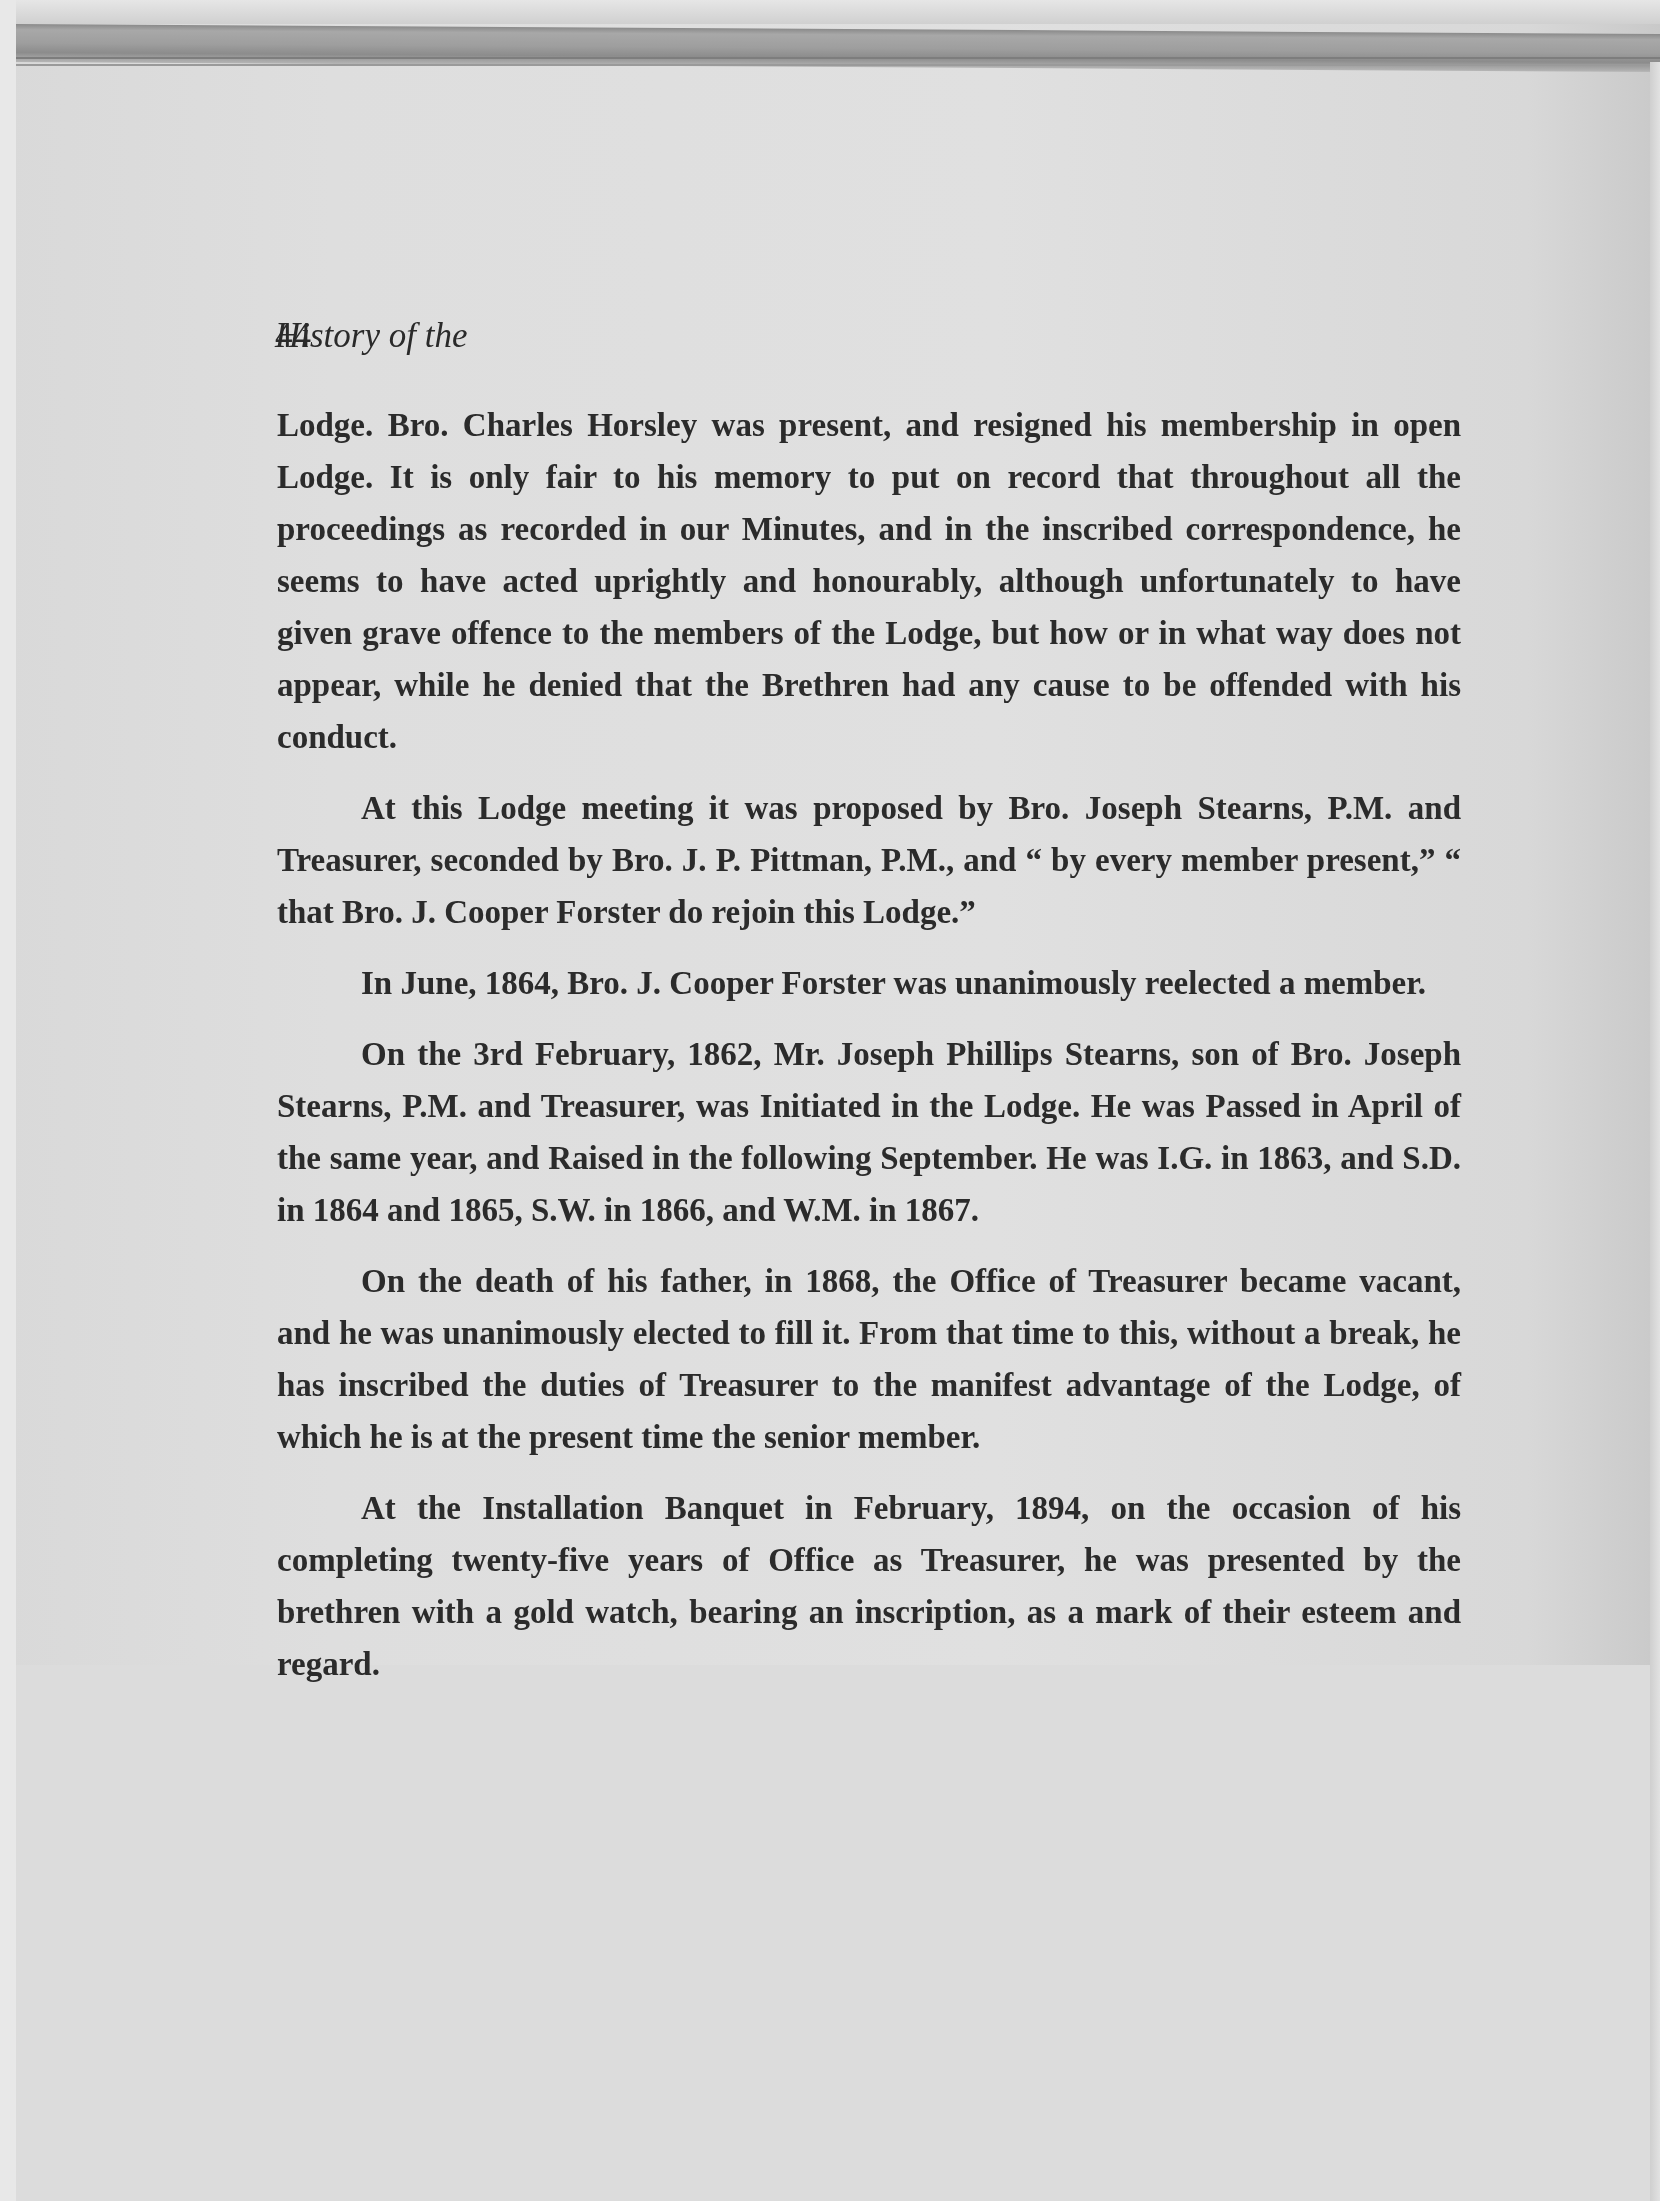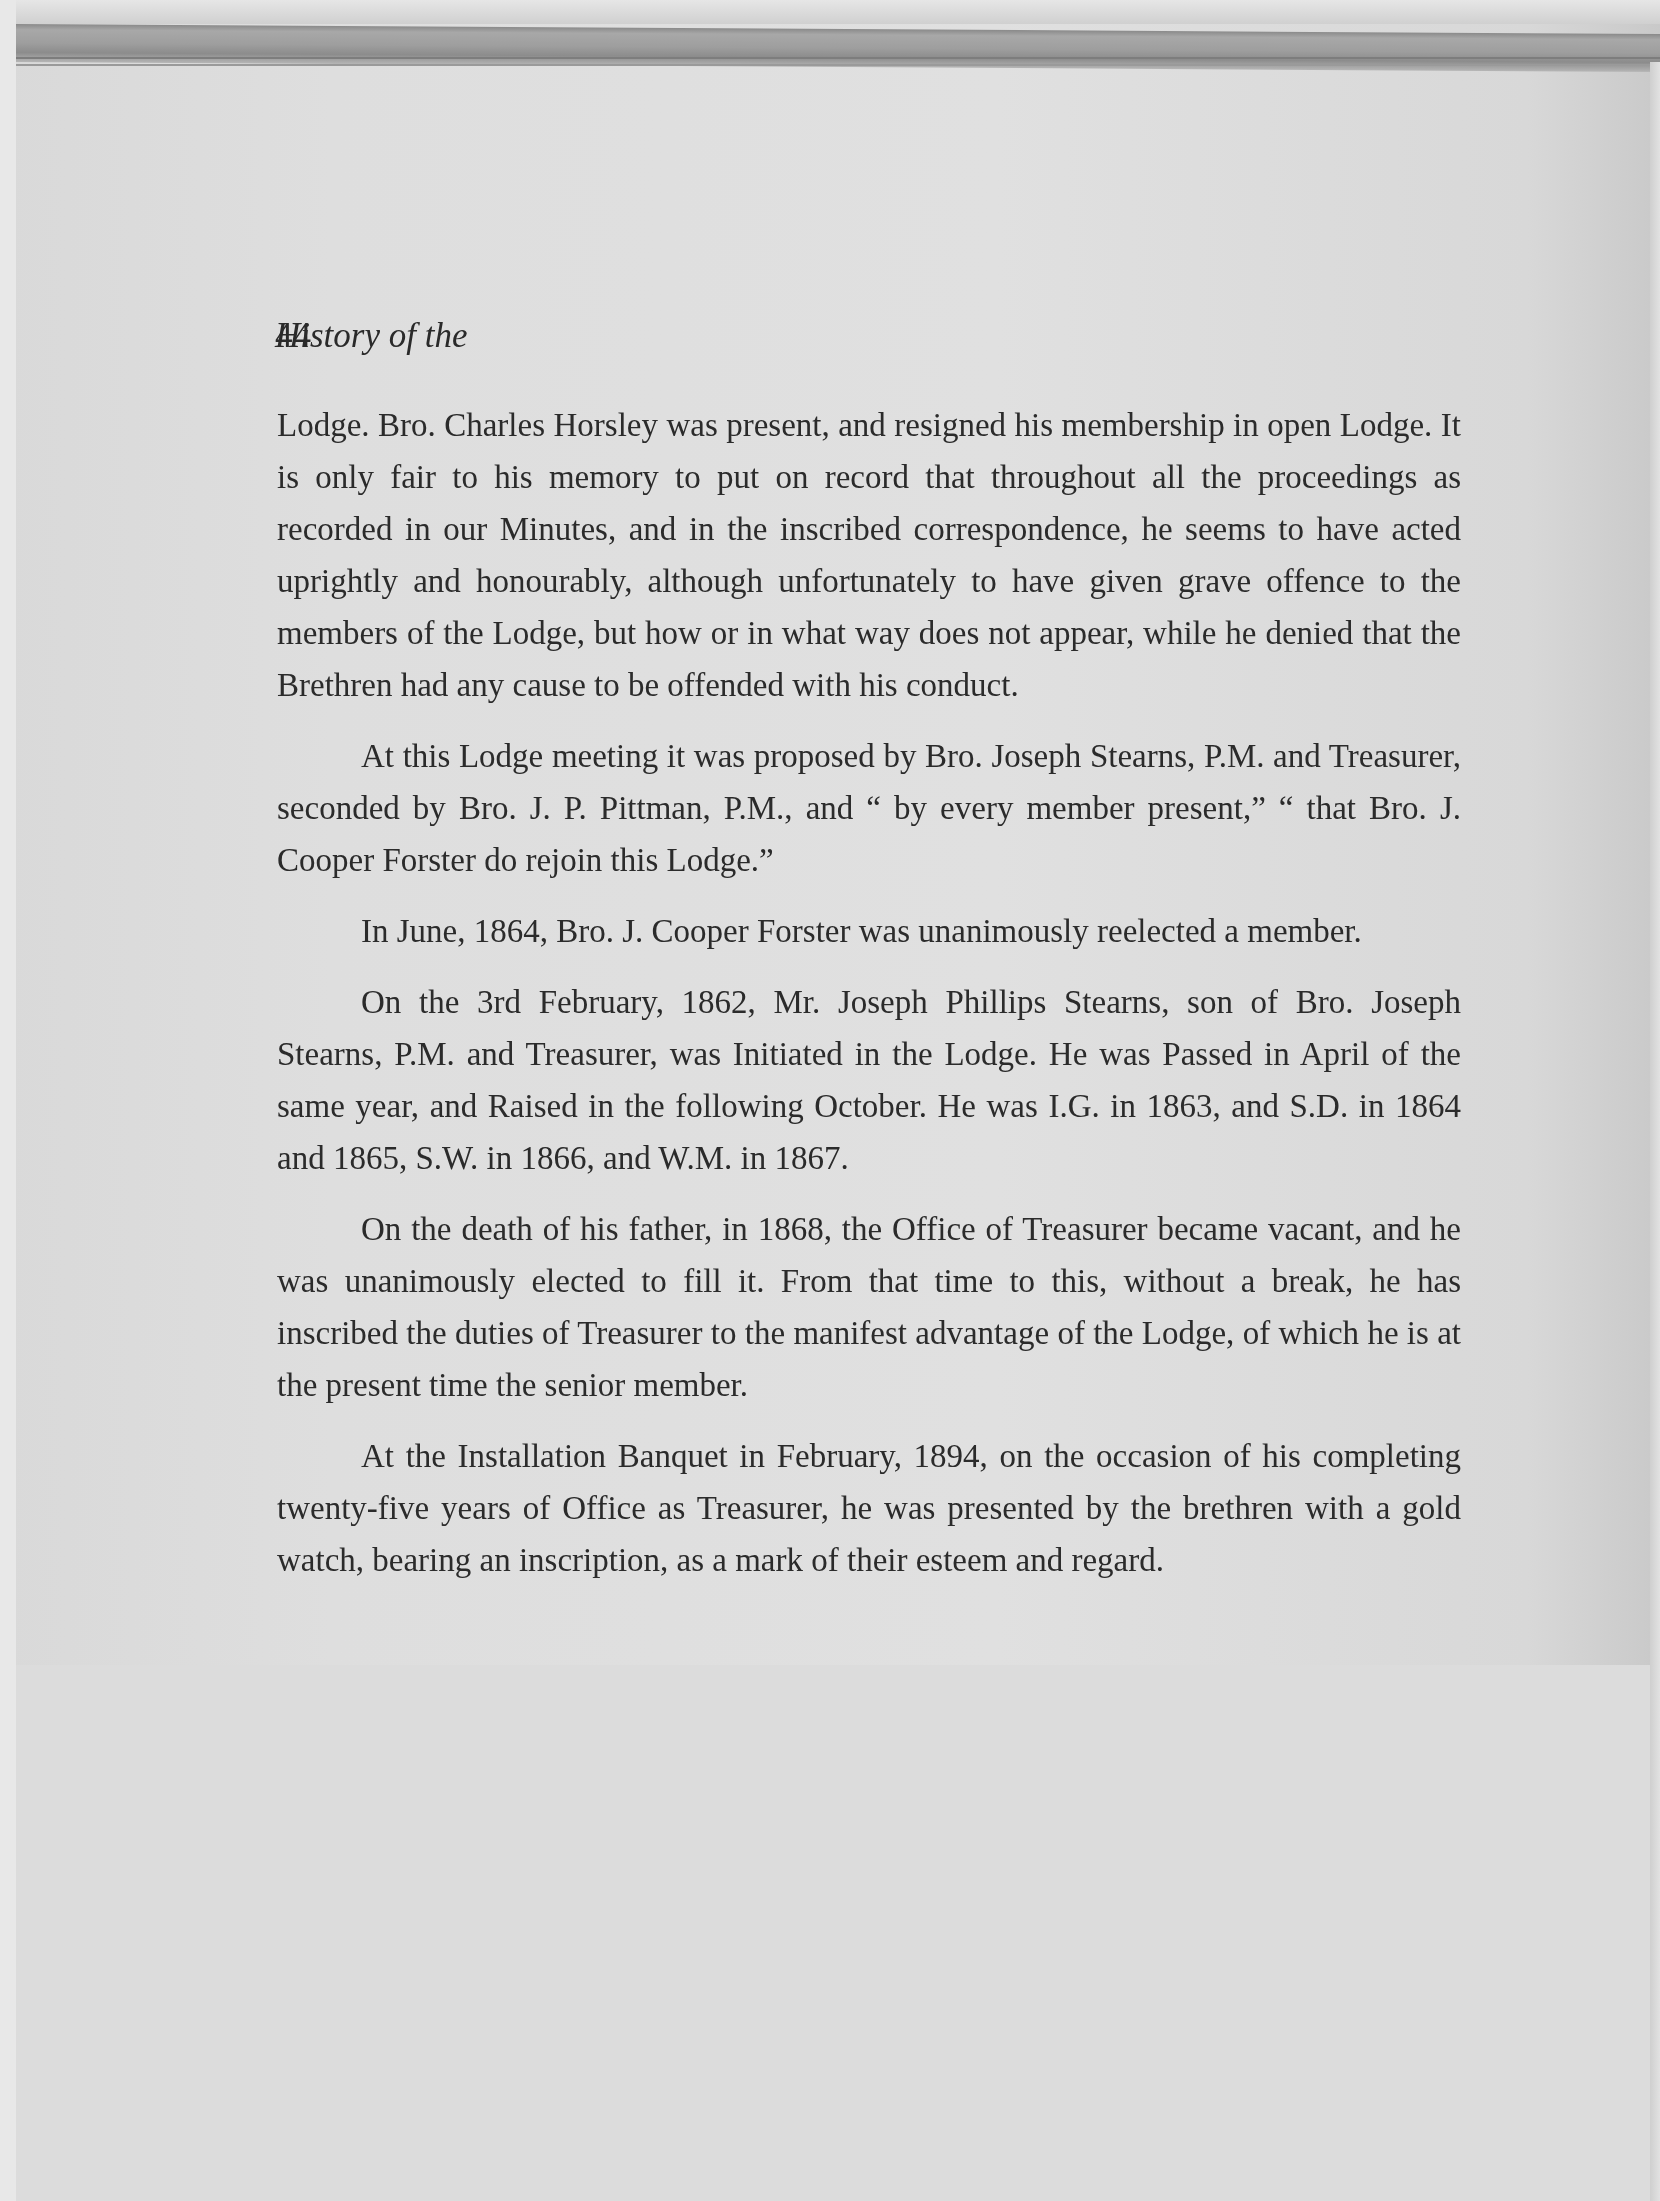--- a/index.html
+++ b/index.html
@@ -43,21 +43,21 @@
   }
   .running-head {
     position: absolute; left: 0; width: 100%; top: 0; text-align: left;
     font-style: italic; font-size: 35px; color: #2a2a2a;
   }
   .body-text {
     position: absolute; left: 277px; top: 399px; width: 1192px;
     font-size: 33px; line-height: 52px; color: #2b2b2b;
     text-align: justify;
   }
-  .body-text p { margin: 0 8px 19px 0; text-indent: 84px; }
+  .body-text p { margin: 0 8px 19px 0; text-indent: 84px; font-weight: bold; }
   .body-text p.first { text-indent: 0; }
 </style>
 </head>
 <body>
 
 <div class="page">
   <div class="left-edge"></div>
   <div class="top-edge"></div>
   <div class="binding"></div>
   <div class="binding-line" style="top:57px;"></div>
@@ -66,18 +66,18 @@
 
   <div class="header">
     <span class="page-number">44</span>
     <span class="running-head">History of the</span>
   </div>
 
   <div class="body-text">
     <p class="first">Lodge. Bro. Charles Horsley was present, and resigned his member­ship in open Lodge. It is only fair to his memory to put on record that throughout all the proceedings as recorded in our Minutes, and in the inscribed correspondence, he seems to have acted uprightly and honourably, although unfortunately to have given grave offence to the members of the Lodge, but how or in what way does not appear, while he denied that the Brethren had any cause to be offended with his conduct.</p>
     <p>At this Lodge meeting it was proposed by Bro. Joseph Stearns, P.M. and Treasurer, seconded by Bro. J. P. Pittman, P.M., and “ by every member present,” “ that Bro. J. Cooper Forster do rejoin this Lodge.”</p>
     <p>In June, 1864, Bro. J. Cooper Forster was unanimously re­elected a member.</p>
-    <p>On the 3rd February, 1862, Mr. Joseph Phillips Stearns, son of Bro. Joseph Stearns, P.M. and Treasurer, was Initiated in the Lodge. He was Passed in April of the same year, and Raised in the following October. He was I.G. in 1863, and S.D. in 1864 and 1865, S.W. in 1866, and W.M. in 1867.</p>
+    <p>On the 3rd February, 1862, Mr. Joseph Phillips Stearns, son of Bro. Joseph Stearns, P.M. and Treasurer, was Initiated in the Lodge. He was Passed in April of the same year, and Raised in the following September. He was I.G. in 1863, and S.D. in 1864 and 1865, S.W. in 1866, and W.M. in 1867.</p>
     <p>On the death of his father, in 1868, the Office of Treasurer be­came vacant, and he was unanimously elected to fill it. From that time to this, without a break, he has inscribed the duties of Trea­surer to the manifest advantage of the Lodge, of which he is at the present time the senior member.</p>
     <p>At the Installation Banquet in February, 1894, on the occasion of his completing twenty-five years of Office as Treasurer, he was presented by the brethren with a gold watch, bearing an inscription, as a mark of their esteem and regard.</p>
   </div>
 </div>
 
 
 </body></html>

